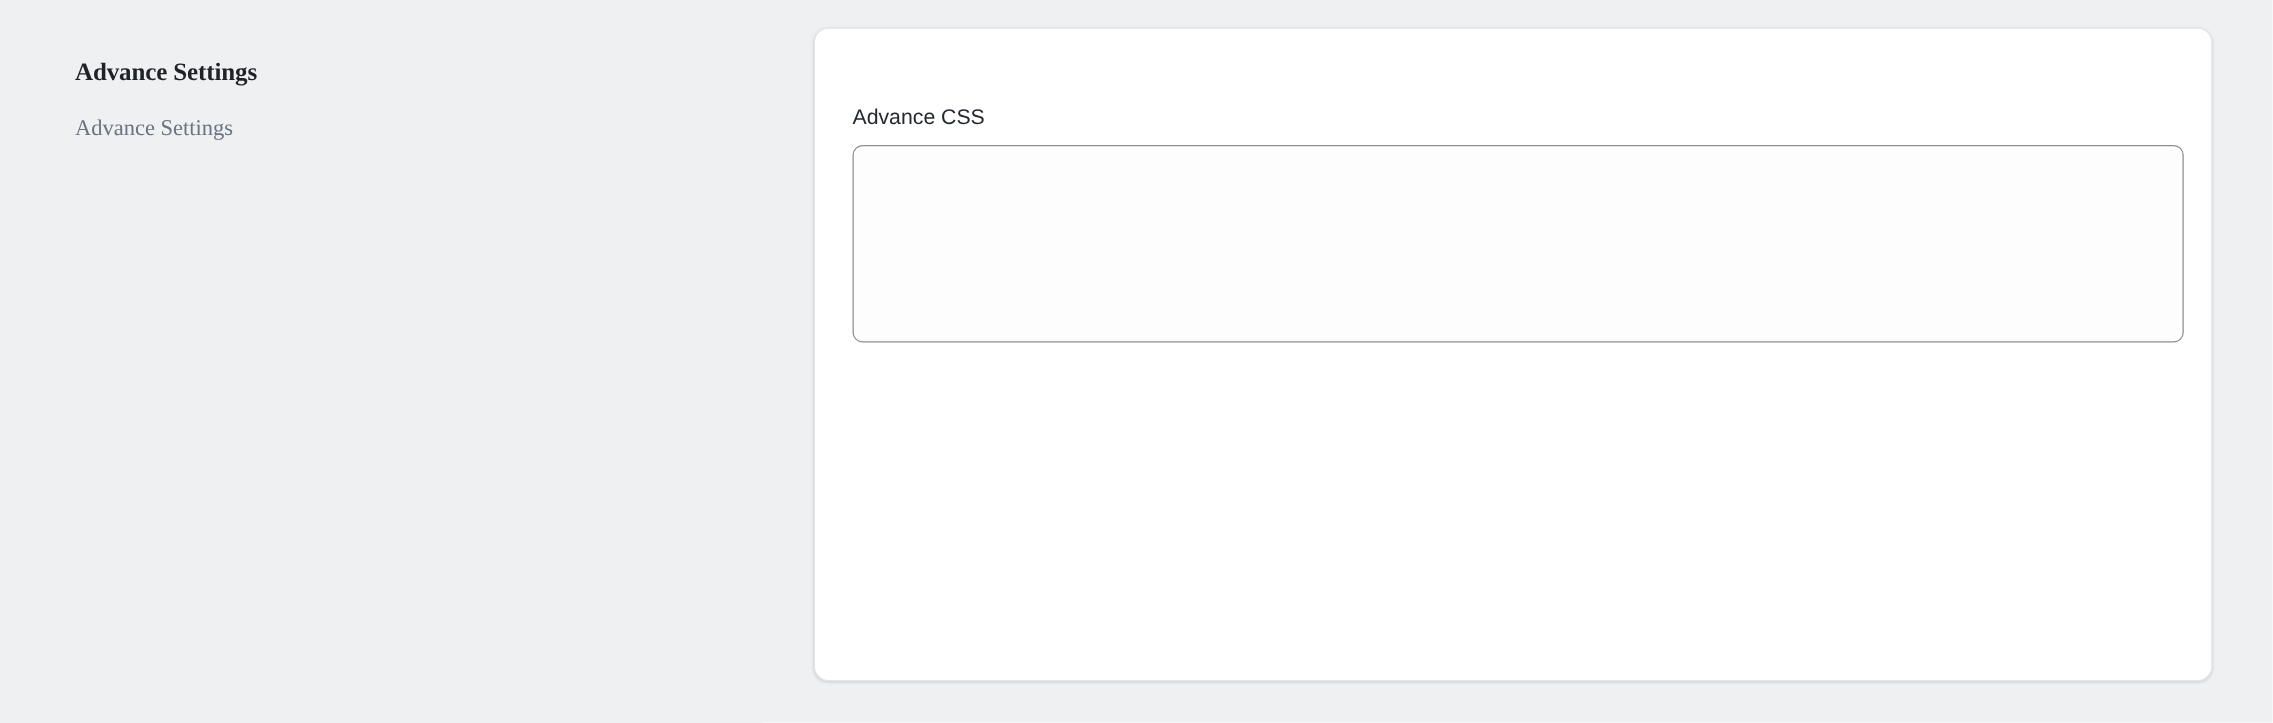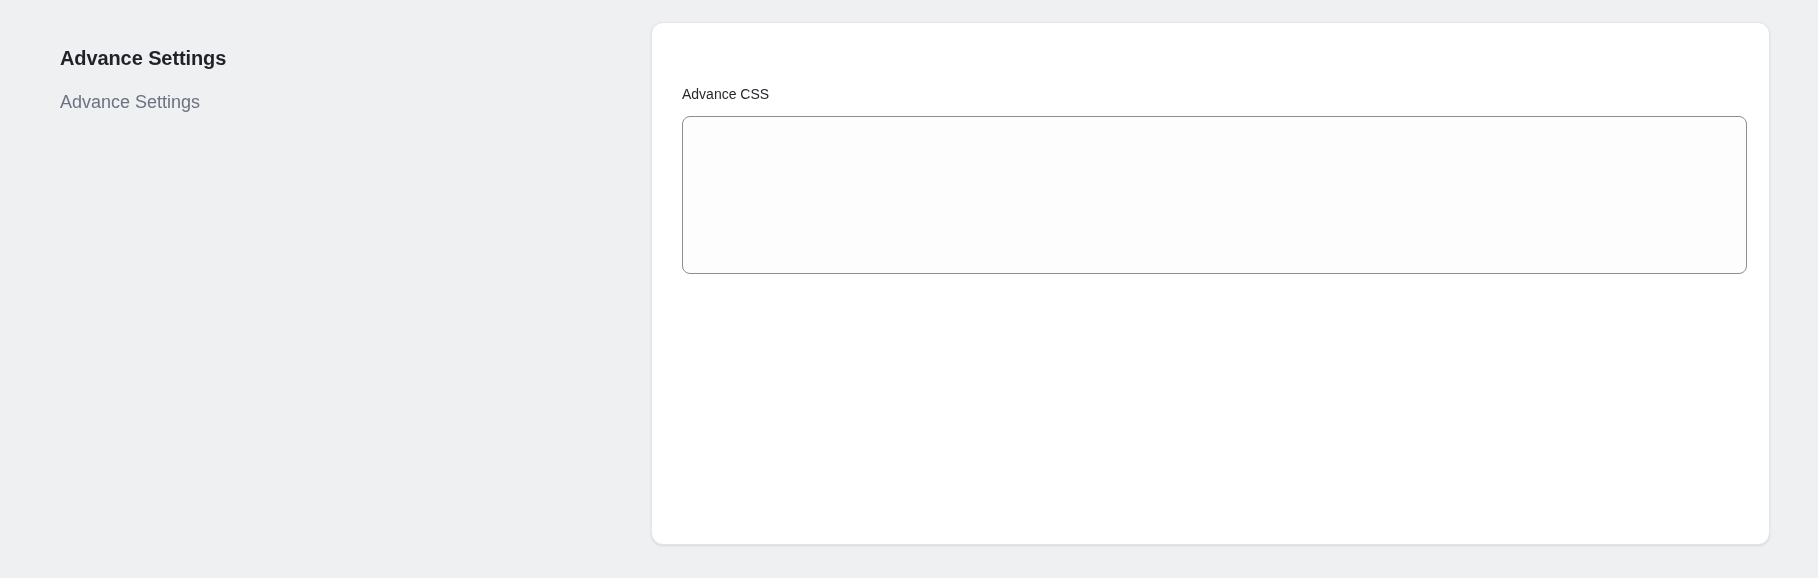--- a/index.html
+++ b/index.html
@@ -23,20 +23,21 @@
     width: 1818px;
     height: 578px;
   }
 
   
   .side-column {
     position: absolute;
     left: 60px;
     top: 44px;
     width: 520px;
+    font-family: Liberation Serif, serif;
   }
   .side-title {
     font-size: 20px;
     font-weight: bold;
     color: #1f2328;
     line-height: 28px;
     letter-spacing: -0.1px;
     margin: 0;
     white-space: nowrap;
   }
@@ -67,21 +68,21 @@
   .field-group {
     position: absolute;
     left: 30px;
     width: 1065px;
   }
   .field-group.css-group { top: 58px; }
   .field-group.js-group  { top: 247px; }
 
   .field-label {
     display: block;
-    font-size: 14px;
+    font-size: 17px;
     font-weight: normal;
     color: #24292f;
     line-height: 26px;
     margin: 0 0 9px 0;
     white-space: nowrap;
   }
 
   .code-area {
     display: block;
     width: 1065px;

